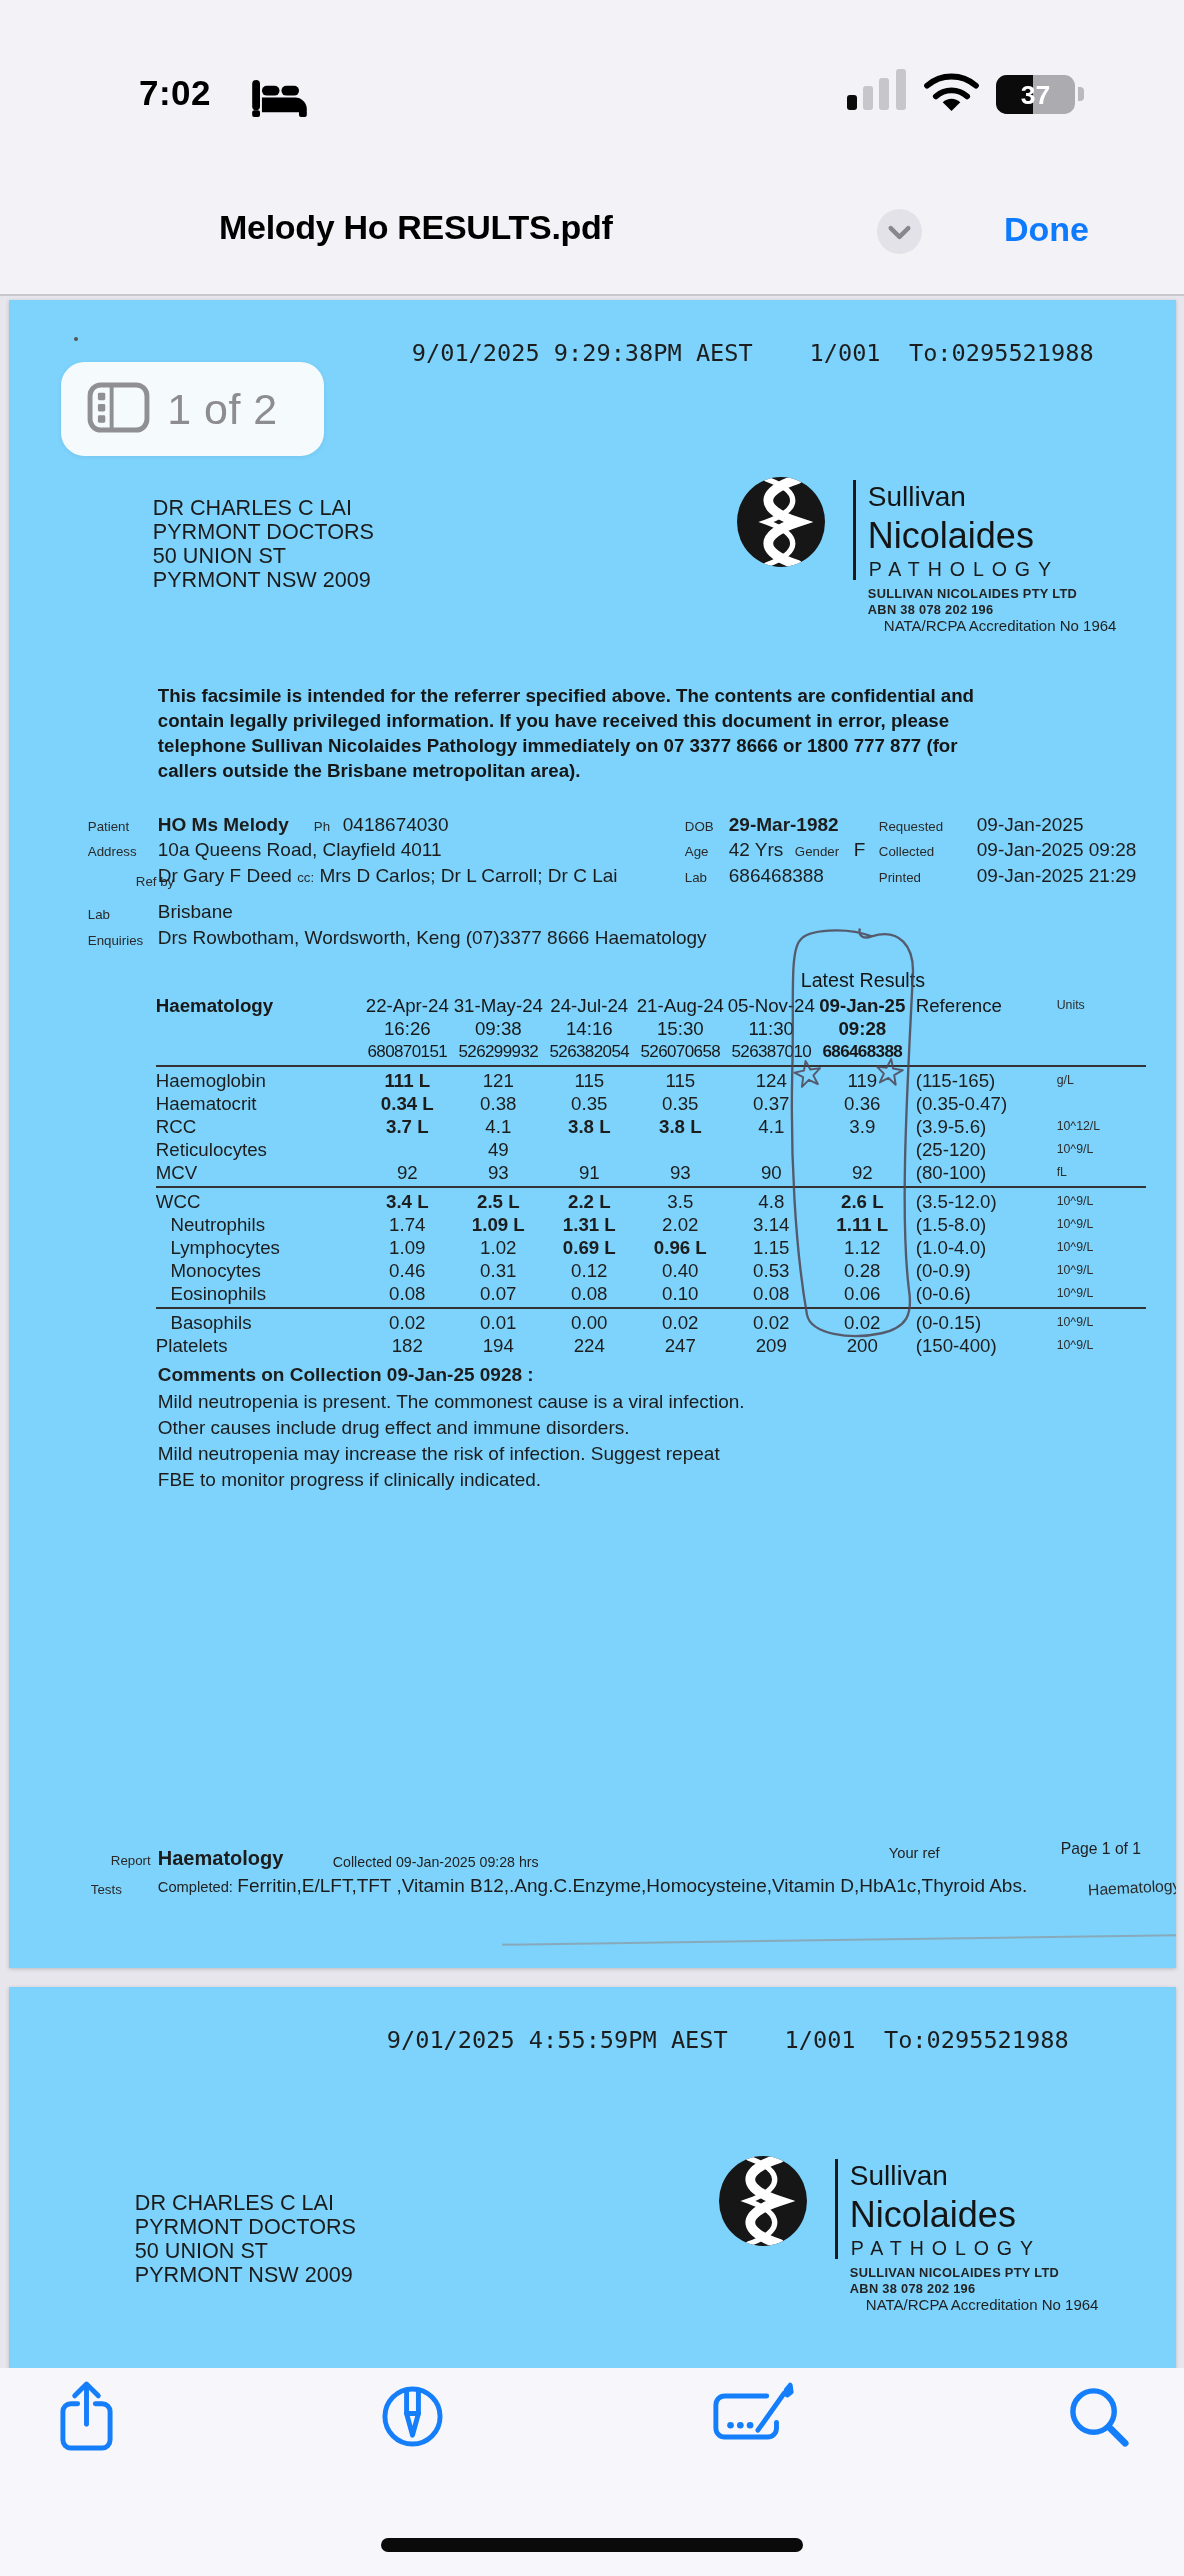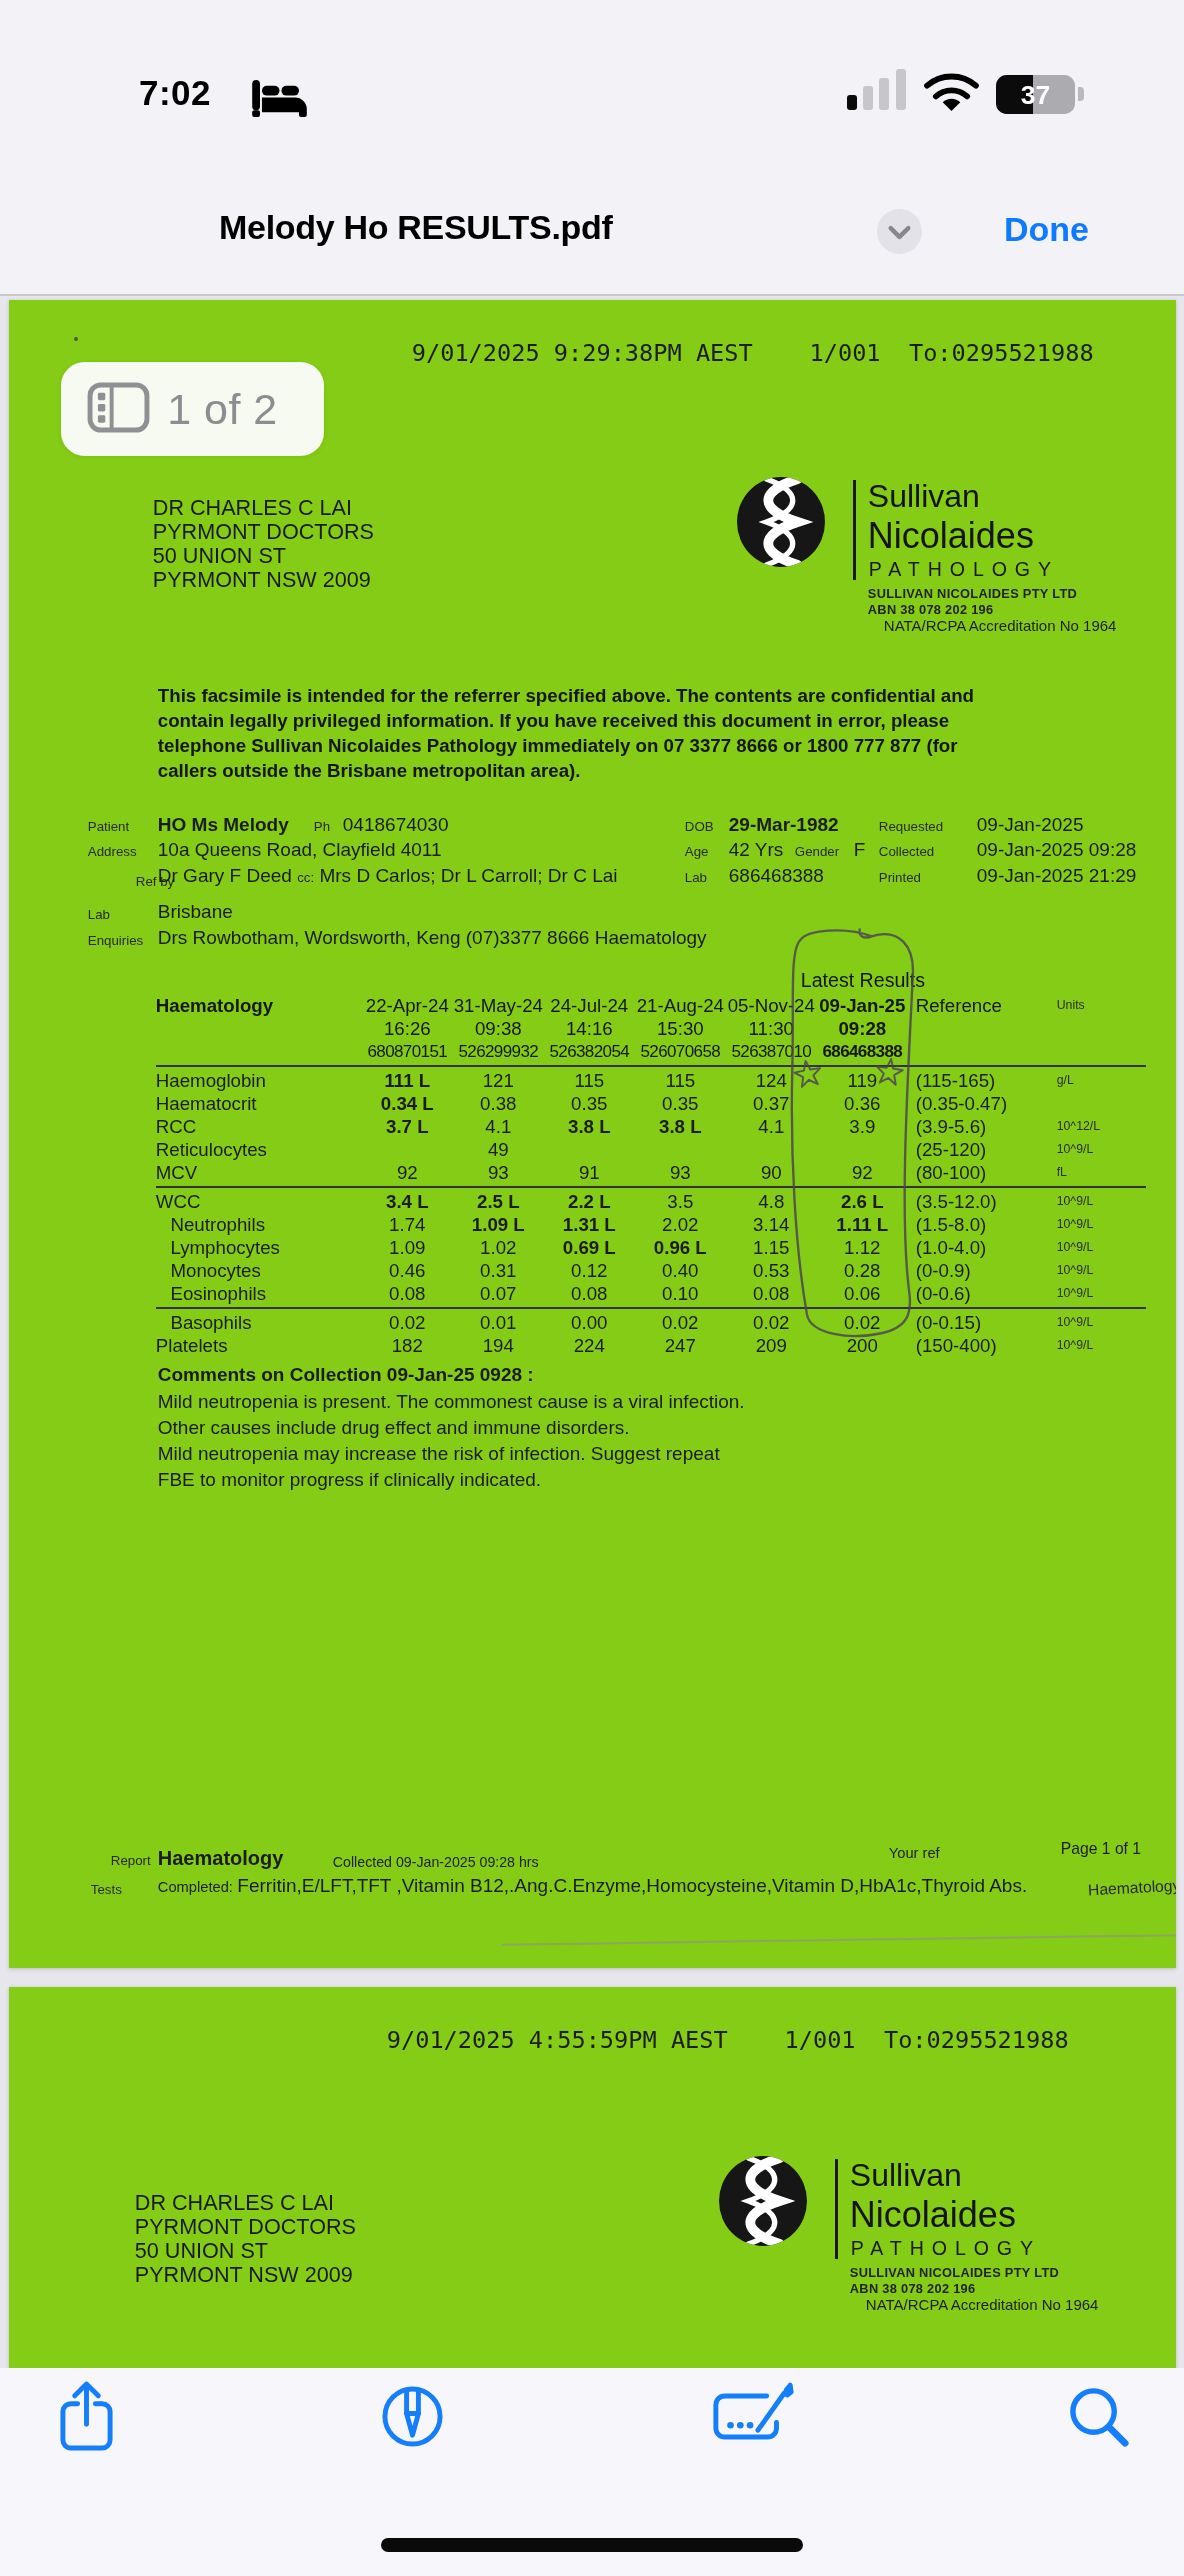--- a/index.html
+++ b/index.html
@@ -17,34 +17,34 @@
   .sb-wifi{left:922px;top:71px;}
   .sb-batt{left:996px;top:75px;width:79px;height:39px;border-radius:10.8px;background:#ABABB0;overflow:hidden;}
   .sb-batt-fill{position:absolute;left:0;top:0;width:37px;height:39px;background:#0b0b0b;}
   .sb-batt-txt{position:absolute;left:0;top:4.9px;width:79px;text-align:center;color:#fff;font-size:26.5px;font-weight:700;}
   .sb-nub{left:1078px;top:87px;width:5.9px;height:13.8px;border-radius:0 3.9px 3.9px 0;background:#B9B9BE;}
   .nav-title{left:219px;top:208px;font-size:34px;font-weight:700;color:#000;letter-spacing:-0.3px;}
   .nav-chevron{left:877px;top:209px;width:45px;height:45px;}
   .nav-done{left:1004px;top:210px;font-size:34px;font-weight:600;color:#0E7AFE;}
 
   
-  .page{background:#84cc16;left:8.8px;width:1167px;box-shadow:0 1px 3.9px rgba(0,0,0,.2);overflow:hidden;color:#222;}
+  .page{background:#7dd3fc;left:8.8px;width:1167px;box-shadow:0 1px 3.9px rgba(0,0,0,.2);overflow:hidden;color:#222;}
   .page1{top:300px;height:1668px;}
   .page2{top:1987px;height:381px;}
   .fax{font-family:"DejaVu Sans Mono",monospace;font-size:23.6px;color:#1d1d1d;white-space:pre;}
   .addr{font-size:21.6px;line-height:24px;color:#1b1b1b;white-space:pre-line;}
   .disc{font-size:18.7px;font-weight:700;line-height:25px;color:#161616;}
   .plabel{font-size:13.3px;color:#2a2a2a;}
   .pval{font-size:19px;color:#1c1c1c;white-space:nowrap;}
   .b{font-weight:700;}
 
   
   .sn-logo{width:462px;height:206px;}
   .sn-bar{position:absolute;left:116px;top:4.9px;width:3.4px;height:100px;background:#1a1a1a;}
-  .sn-n1{position:absolute;left:131px;top:2px;font-size:32px;color:#141414;line-height:39px;text-align:right;}
+  .sn-n1{position:absolute;left:131px;top:2px;font-size:28px;color:#141414;line-height:39px;text-align:right;}
   .sn-n2{position:absolute;left:131px;top:41px;font-size:36px;color:#141414;line-height:39px;}
   .sn-n3{position:absolute;left:132px;top:83px;font-size:19.6px;letter-spacing:7.9px;color:#1a1a1a;}
   .sn-s1{position:absolute;left:131px;top:111px;font-size:12.8px;font-weight:700;color:#232323;letter-spacing:0.3px;white-space:nowrap;}
   .sn-s2{position:absolute;left:131px;top:127px;font-size:12.8px;font-weight:700;color:#232323;letter-spacing:0.3px;white-space:nowrap;}
   .sn-s3{position:absolute;left:147px;top:142px;font-size:15px;color:#1f1f1f;white-space:nowrap;}
 
   
   .rtable{left:147px;top:694px;width:992px;}
   .trow{display:grid;grid-template-columns:206px repeat(6,91px) 145px 88px;height:23px;line-height:23px;font-size:18.7px;color:#1d1d1d;}
   .trow .tc{text-align:center;white-space:nowrap;}

